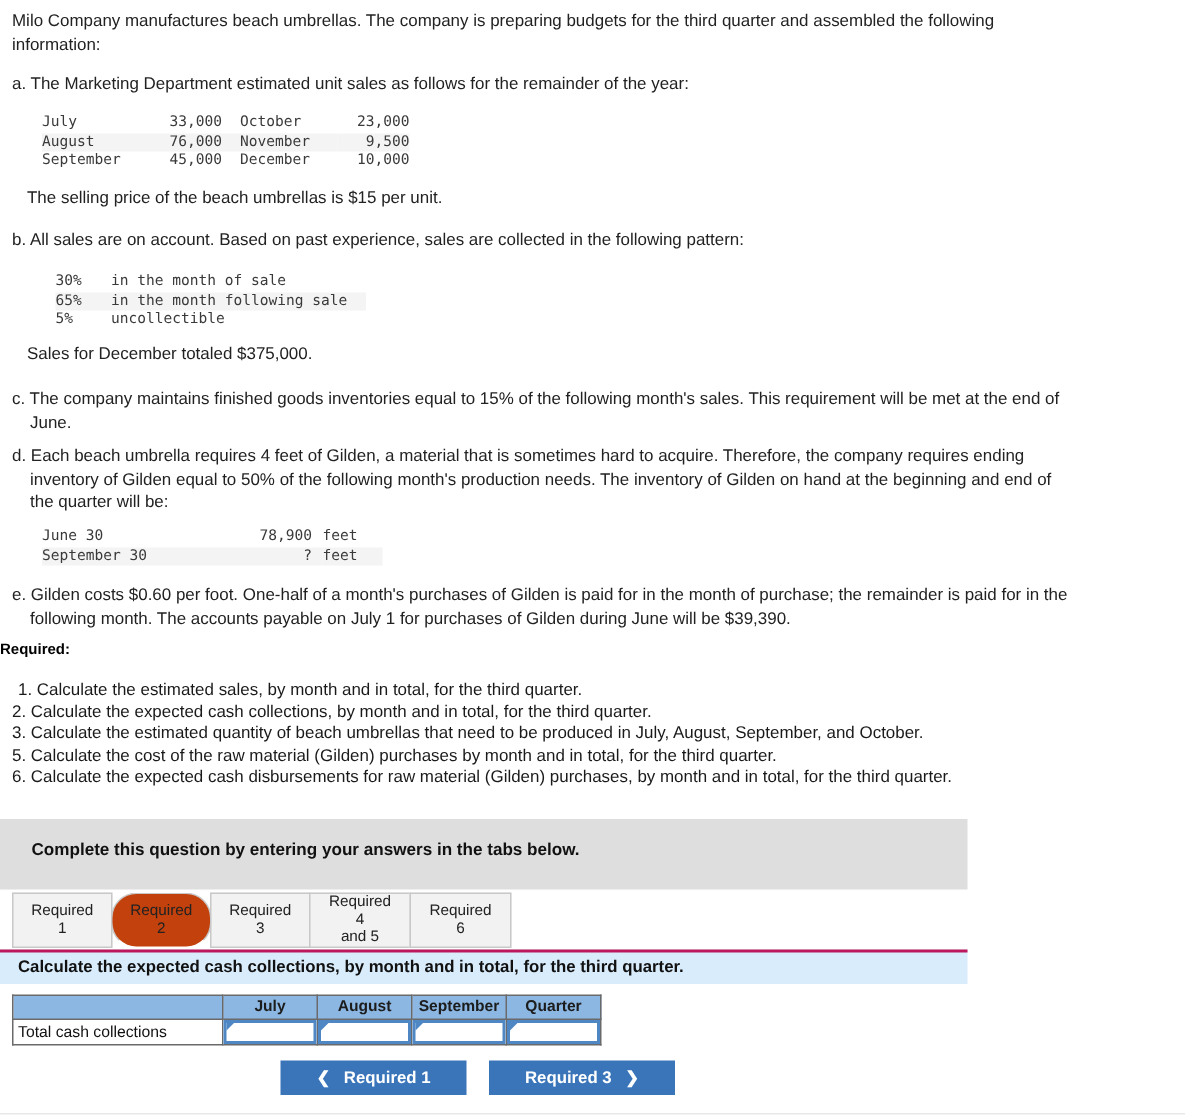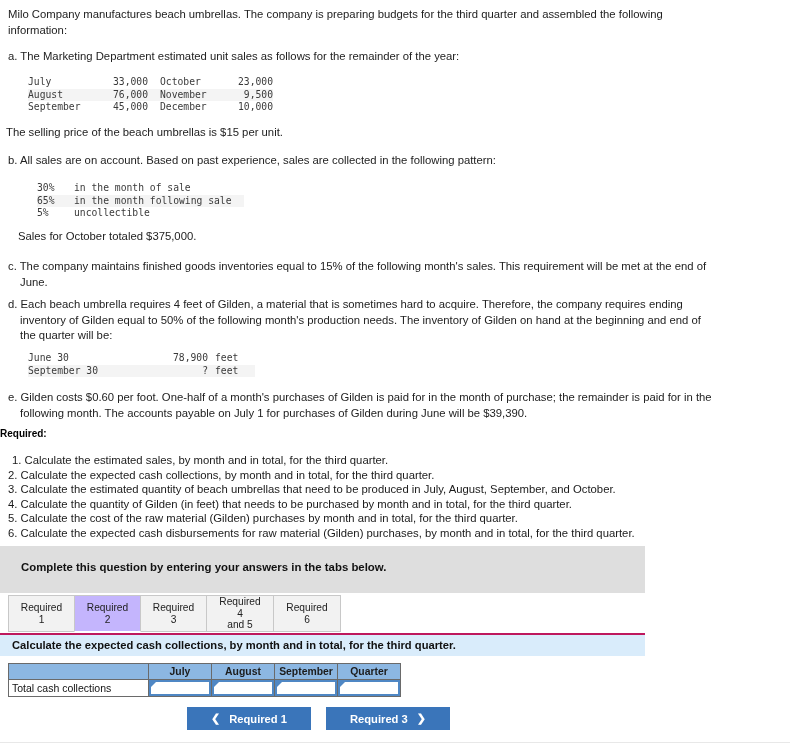--- a/index.html
+++ b/index.html
@@ -24,21 +24,21 @@
 
   
   .para {
     position: absolute;
     line-height: 15.5px;
     font-size: 11.3px;
     color: #222;
   }
   .para-intro { left: 8px; top: 7px; width: 700px; }
   .para-a     { left: 8px; top: 49px; width: 700px; }
-  .para-price { left: 6px; top: 125px; width: 700px; }
+  .para-price { left: 18px; top: 125px; width: 700px; }
   .para-b     { left: 8px; top: 153px; width: 720px; }
   .para-june  { left: 18px; top: 229px; width: 700px; }
   .para-c     { left: 8px; top: 259px; width: 700px; }
   .para-d     { left: 8px; top: 297px; width: 690px; }
   .para-e     { left: 8px; top: 390px; width: 700px; }
 
   .hang {
     padding-left: 12px;
     text-indent: -12px;
   }
@@ -128,24 +128,25 @@
     display: flex;
     align-items: center;
     justify-content: center;
     text-align: center;
     padding: 0 10px;
     line-height: 11.5px;
     margin-right: -1px;
     cursor: pointer;
   }
   .tab.active {
-    background: #c4b5fd;
+    background: #c2410c;
     border-bottom: 1px solid #ffffff;
     position: relative;
     z-index: 4;
+    border-radius: 17px;
   }
   .tab-w1 { width: 67px; }
   .tab-w2 { width: 67px; }
   .tab-w3 { width: 67px; }
   .tab-w4 { width: 68px; }
   .tab-w5 { width: 68px; }
 
   
   .q-strip {
     position: absolute;
@@ -302,21 +303,21 @@
       <td class="pc">65%</td>
       <td class="dsc">in the month following sale</td>
     </tr>
     <tr>
       <td class="pc">5%</td>
       <td class="dsc">uncollectible</td>
     </tr>
   </tbody>
     </table>
 
-  <div class="para para-june">Sales for October totaled $375,000.</div>
+  <div class="para para-june">Sales for December totaled $375,000.</div>
 
   <div class="para para-c hang">c. The company maintains finished goods inventories equal to 15% of the following month's sales. This requirement will be met at the end of June.</div>
 
   <div class="para para-d hang">d. Each beach umbrella requires 4 feet of Gilden, a material that is sometimes hard to acquire. Therefore, the company requires ending inventory of Gilden equal to 50% of the following month's production needs. The inventory of Gilden on hand at the beginning and end of the quarter will be:</div>
 
   <table class="mono-table" id="gilden-table">
     <tbody>
         <tr>
       <td class="lbl">June 30</td>
       <td class="val">78,900</td>
@@ -331,21 +332,20 @@
     </table>
 
   <div class="para para-e hang">e. Gilden costs $0.60 per foot. One-half of a month's purchases of Gilden is paid for in the month of purchase; the remainder is paid for in the following month. The accounts payable on July 1 for purchases of Gilden during June will be $39,390.</div>
 
   <div class="required-head">Required:</div>
 
   <div class="req-list">
     <div>1. Calculate the estimated sales, by month and in total, for the third quarter.</div>
     <div>2. Calculate the expected cash collections, by month and in total, for the third quarter.</div>
     <div>3. Calculate the estimated quantity of beach umbrellas that need to be produced in July, August, September, and October.</div>
-    <div>4. Calculate the quantity of Gilden (in feet) that needs to be purchased by month and in total, for the third quarter.</div>
     <div>5. Calculate the cost of the raw material (Gilden) purchases by month and in total, for the third quarter.</div>
     <div>6. Calculate the expected cash disbursements for raw material (Gilden) purchases, by month and in total, for the third quarter.</div>
   </div>
 
   <div class="complete-banner">
     <span>Complete this question by entering your answers in the tabs below.</span>
   </div>
 
   <div class="tabs">
     <div class="tab tab-w1">

